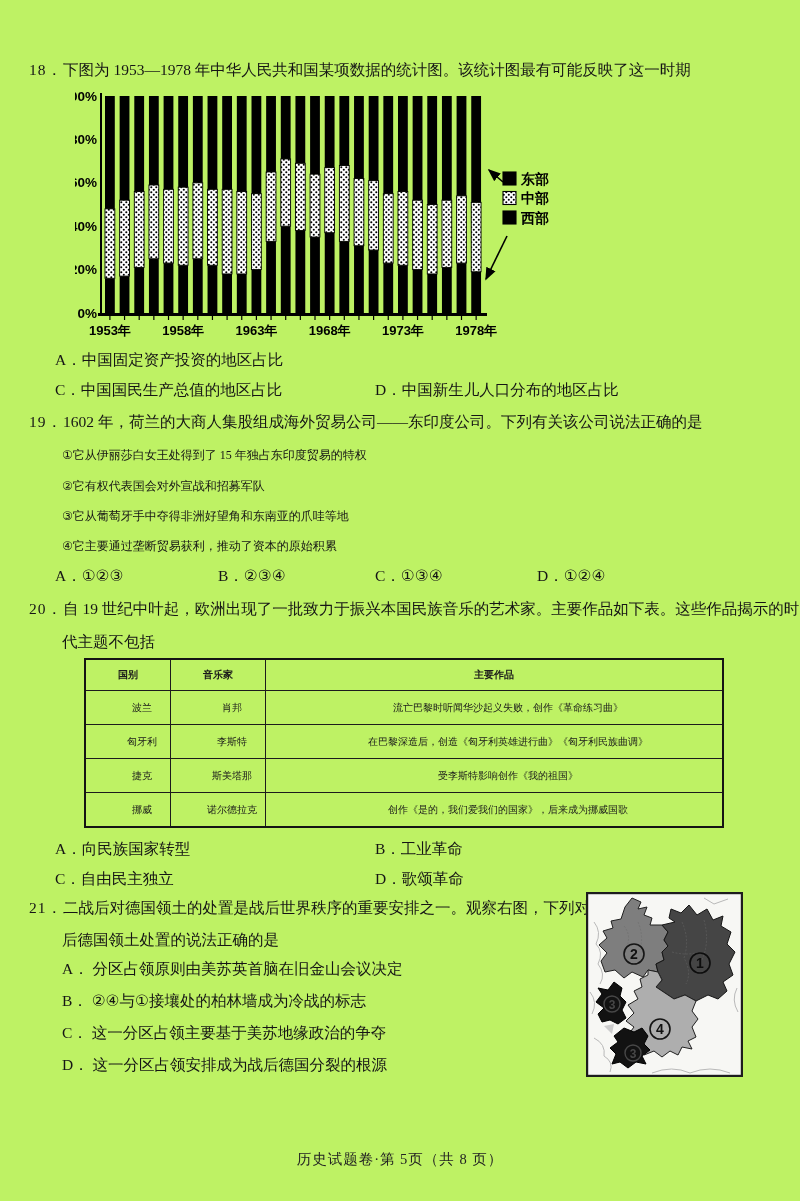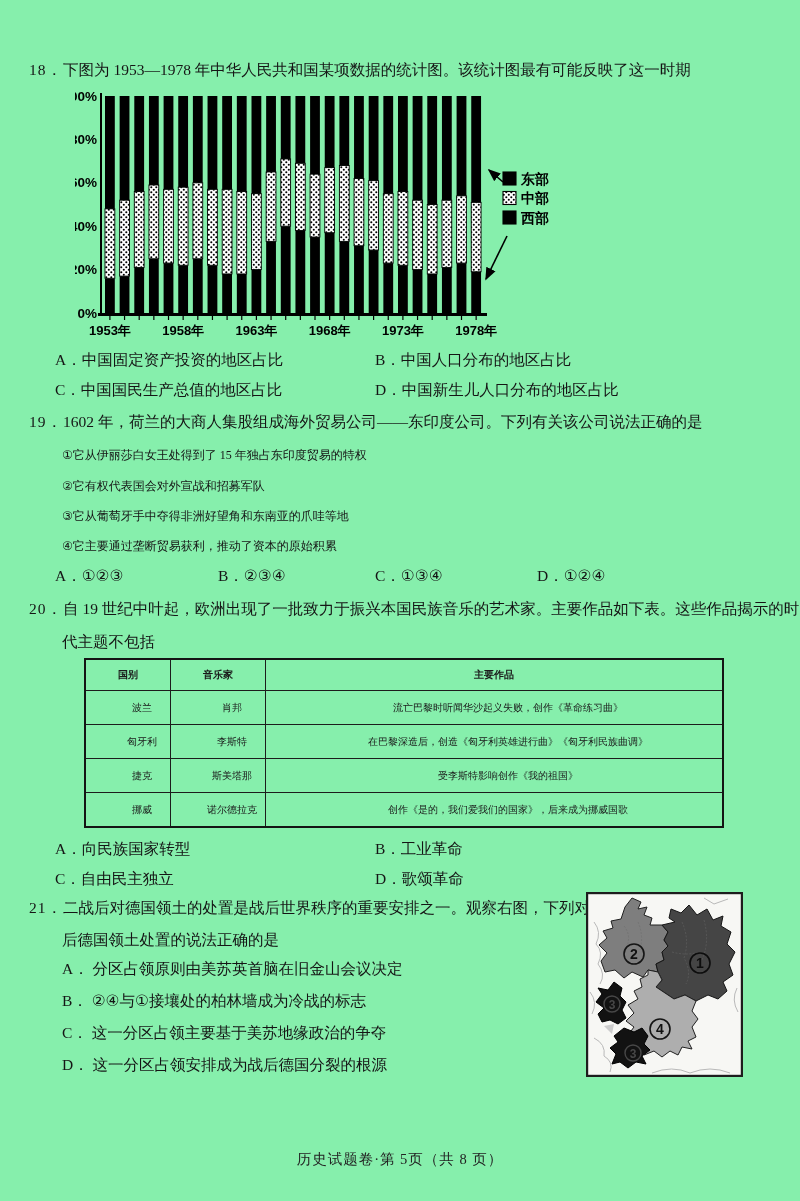--- a/index.html
+++ b/index.html
@@ -1,16 +1,16 @@
 <!DOCTYPE html>
 <html><head>
 <meta charset="utf-8">
 <style>
   html,body{margin:0;padding:0;background:#e8e8e8;}
-  .page{position:relative;width:800px;height:1201px;background:#86efac;overflow:hidden;
+  .page{position:relative;width:800px;height:1201px;background:#bef264;overflow:hidden;
         font-family:"Liberation Serif","DejaVu Sans",serif;color:#151515;}
   .stem{position:absolute;font-size:15.5px;line-height:33px;padding-left:33px;text-indent:-33px;}
   .qnum{letter-spacing:1px;}
   .opt{position:absolute;font-size:15.5px;line-height:22px;white-space:nowrap;}
   .sub{position:absolute;font-size:12px;line-height:22px;white-space:nowrap;}
   #chart-wrap{position:absolute;left:75px;top:86px;width:540px;height:266px;}
   #chart-svg{display:block;}
   #chart-svg text{font-family:"Liberation Sans","DejaVu Sans",sans-serif;}
   .qtable{position:absolute;left:84px;top:658px;border-collapse:collapse;table-layout:fixed;
           font-size:10px;color:#1a1a1a;}
@@ -166,21 +166,20 @@
         <rect x="428" y="105.5" width="13" height="13" fill="url(#dotpat)" stroke="#000" stroke-width="1.1"></rect>
         <text x="446" y="117" font-size="14" font-weight="700" fill="#000">中部</text>
         <rect x="428" y="125" width="13" height="13" fill="#000" stroke="#000" stroke-width="1.1"></rect>
         <text x="446" y="136.5" font-size="14" font-weight="700" fill="#000">西部</text>
         <line x1="428" y1="96" x2="414" y2="84" stroke="#000" stroke-width="1.6" marker-end="url(#ah)"></line>
         <line x1="432" y1="150" x2="411" y2="193" stroke="#000" stroke-width="1.6" marker-end="url(#ah)"></line>
       </svg>
   </div>
 
   <div class="opt" style="left:55px;top:349px;"><span>A．</span><span>中国固定资产投资的地区占比</span></div>
-  <div class="opt" style="left:375px;top:349px;"><span>B．</span><span>中国人口分布的地区占比</span></div>
   <div class="opt" style="left:55px;top:379px;"><span>C．</span><span>中国国民生产总值的地区占比</span></div>
   <div class="opt" style="left:375px;top:379px;"><span>D．</span><span>中国新生儿人口分布的地区占比</span></div>
 
   <div class="stem" style="left:29px;top:405px;width:760px;"><span class="qnum">19．</span><span>1602 年，荷兰的大商人集股组成海外贸易公司——东印度公司。下列有关该公司说法正确的是</span></div>
   <div class="sub" style="left:62px;top:444px;">①它从伊丽莎白女王处得到了 15 年独占东印度贸易的特权</div>
   <div class="sub" style="left:62px;top:475px;">②它有权代表国会对外宣战和招募军队</div>
   <div class="sub" style="left:62px;top:505px;">③它从葡萄牙手中夺得非洲好望角和东南亚的爪哇等地</div>
   <div class="sub" style="left:62px;top:535px;">④它主要通过垄断贸易获利，推动了资本的原始积累</div>
   <div class="opt" style="left:55px;top:565px;"><span>A．</span><span>①②③</span></div>
   <div class="opt" style="left:218px;top:565px;"><span>B．</span><span>②③④</span></div>

